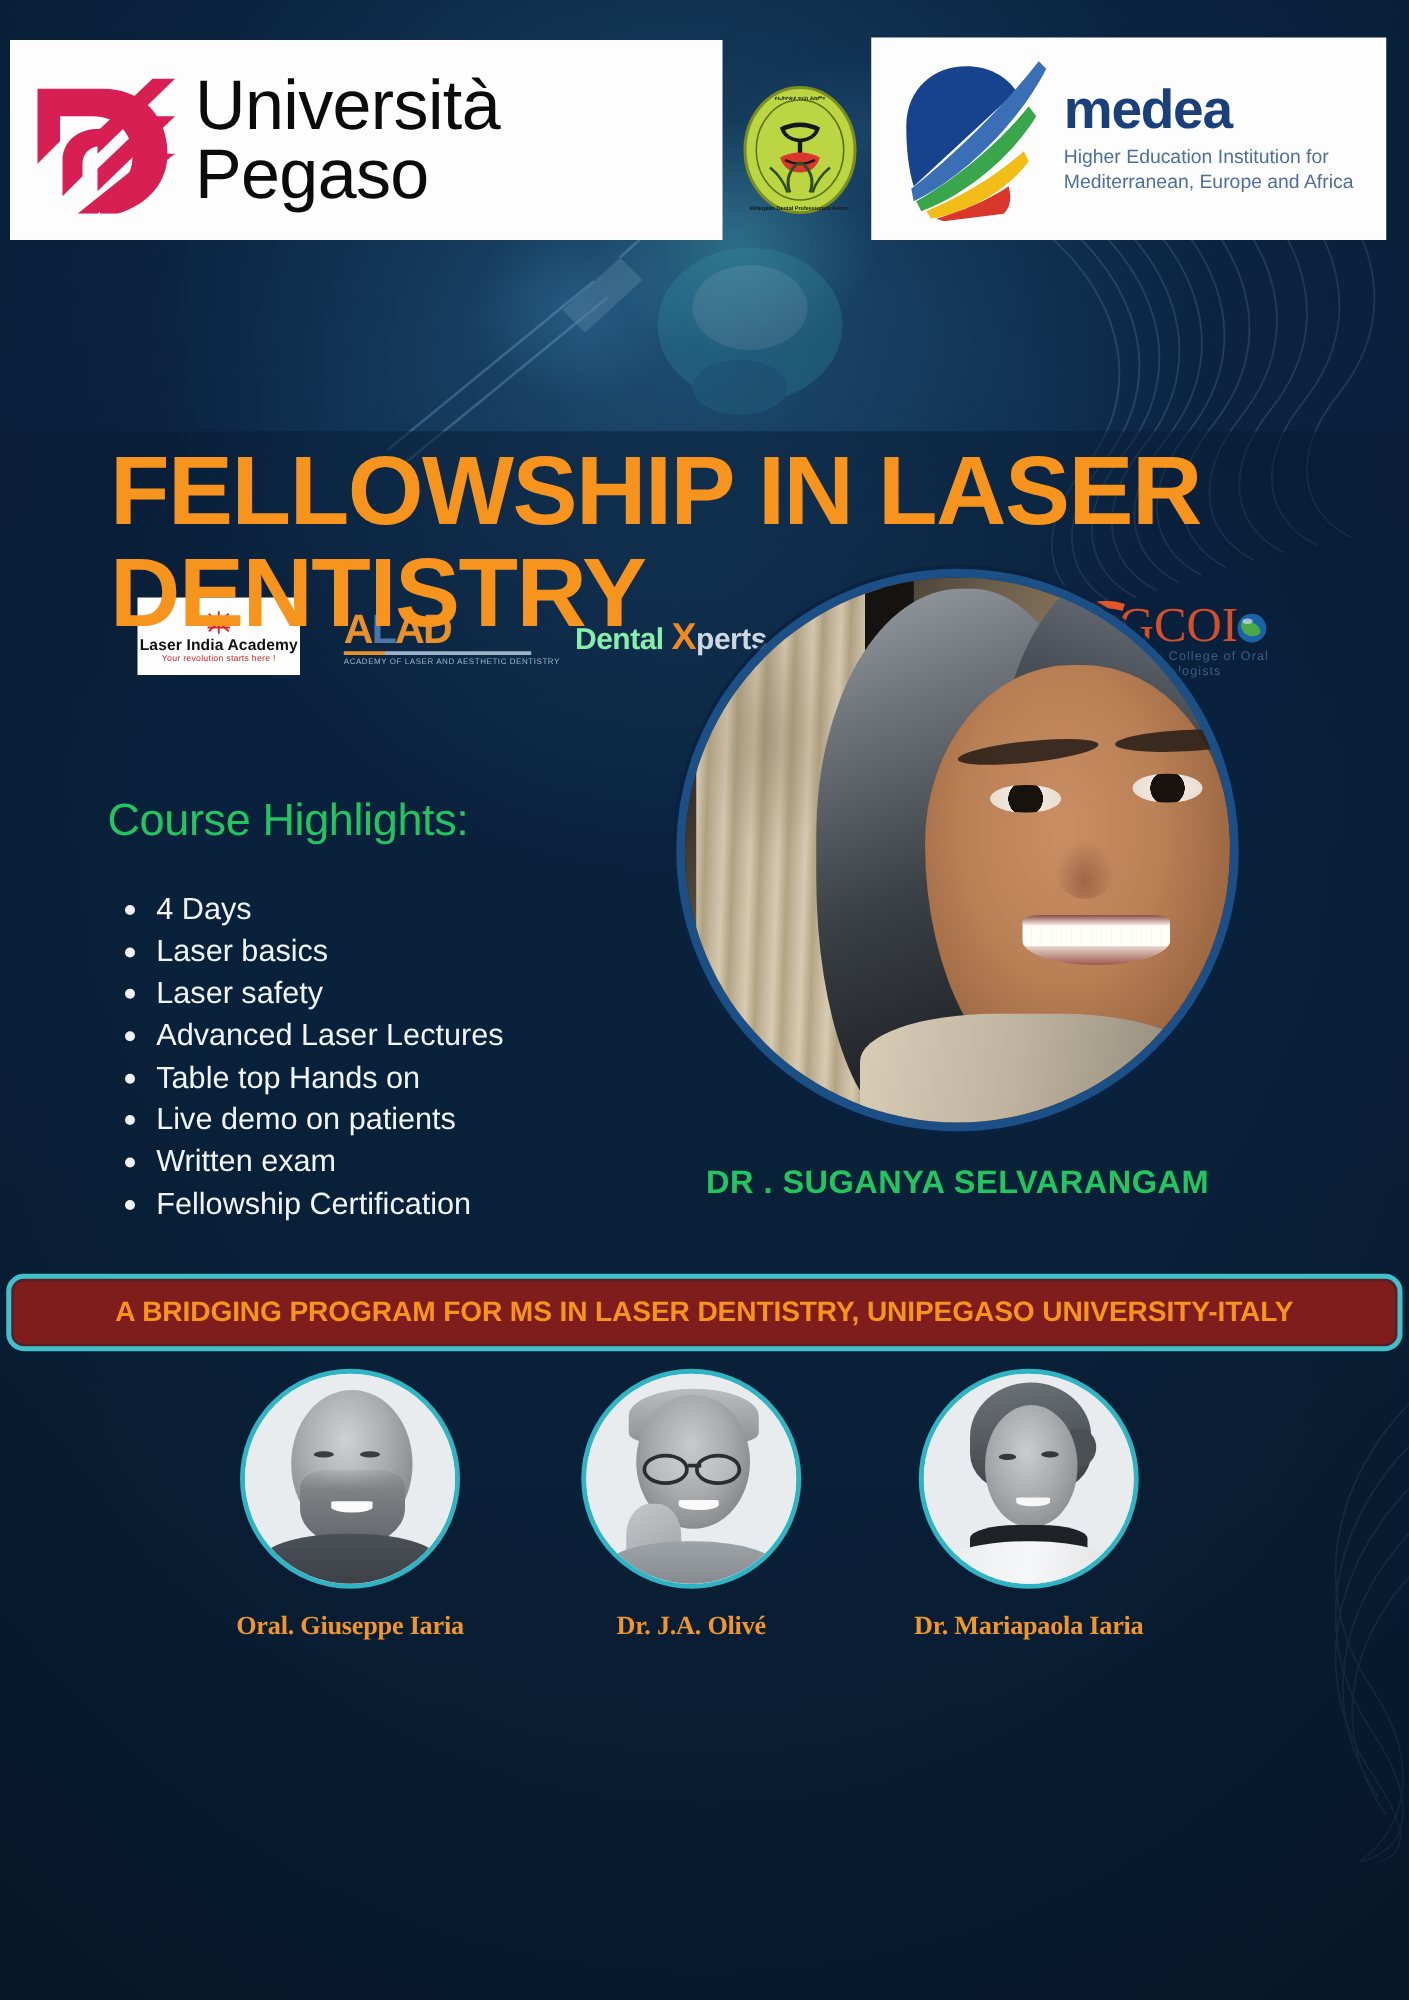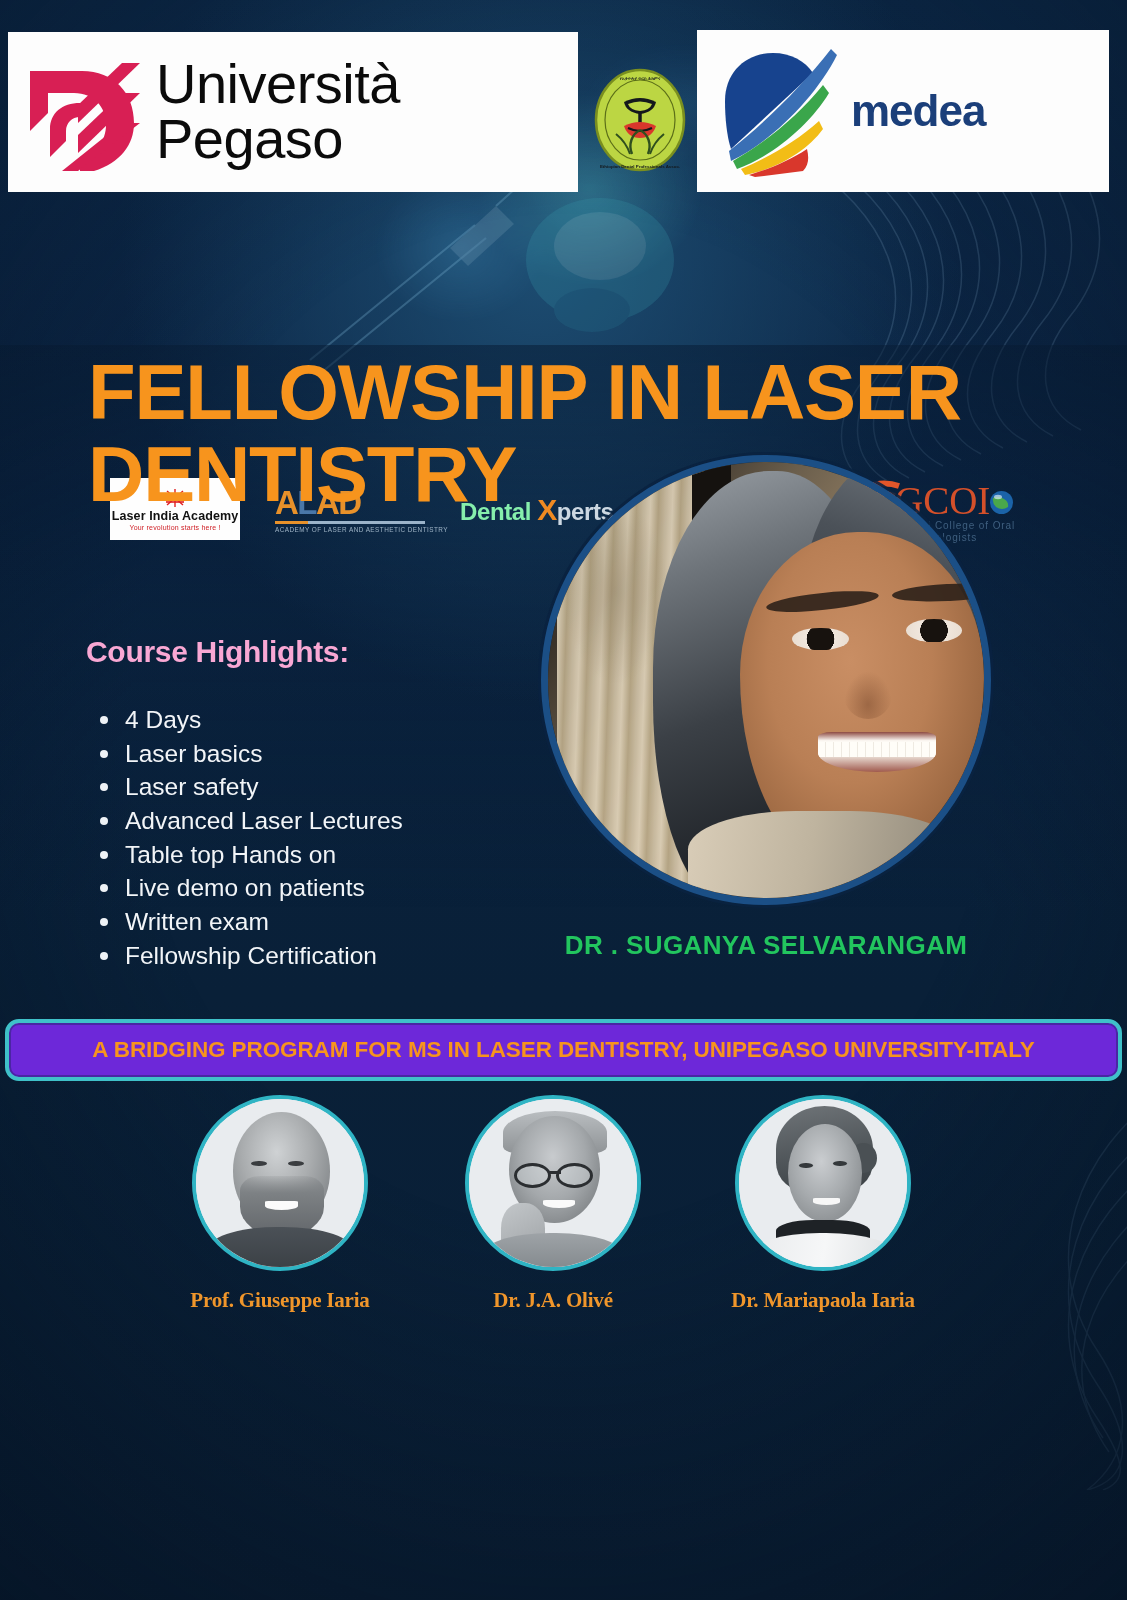--- a/index.html
+++ b/index.html
@@ -131,21 +131,21 @@
     position:absolute; left:88px; top:352px; width:985px;
     color:#f7941d;
     font-size:78px; font-weight:700;
     line-height:1.05;
     letter-spacing:-1.2px;
   }
 
   
   #highlights{ position:absolute; left:86px; top:635px; width:440px; }
   #highlights .hl-title{
-    color:#f9a8d4; font-size:30px; font-weight:700; letter-spacing:-.3px;
+    color:#22c55e; font-size:36px; font-weight:400; letter-spacing:-.3px;
   }
   #highlights ul{ list-style:none; margin-top:34px; }
   #highlights li{
     position:relative;
     color:#f2f5f8; font-size:24.5px; line-height:1.375; padding-left:39px;
     font-weight:300;
   }
   #highlights li::before{
     content:""; position:absolute; left:14px; top:13px;
     width:8px; height:8px; border-radius:50%; background:#eef2f6;
@@ -198,21 +198,21 @@
   #portrait-name{
     position:absolute; left:541px; top:930px; width:450px;
     text-align:center;
     color:#22c55e; font-size:26px; font-weight:700; letter-spacing:.4px;
   }
 
   
   #banner{
     position:absolute; left:5px; top:1019px; width:1117px; height:62px;
     border:4px solid #3fc1c9; border-radius:14px;
-    background:#6d28d9;
+    background:#7f1d1d;
     display:flex; align-items:center; justify-content:center;
     box-shadow:inset 0 0 0 2px rgba(10,34,64,.35);
   }
   #banner span{
     color:#f7941d; font-size:22.5px; font-weight:700; letter-spacing:-.1px; white-space:nowrap;
   }
 
   
   #faculty{ position:absolute; left:0; top:1095px; width:1127px; height:230px; }
   .fac{ position:absolute; width:190px; text-align:center; }
@@ -368,20 +368,21 @@
     <div class="logo-card" id="medea-card">
       <svg class="medea-mark" viewBox="0 0 128 132">
         <path d="M14 56 C 14 26 36 8 62 8 C 80 8 94 16 102 28 L20 104 C 16 92 14 74 14 56 Z" fill="#17438e"></path>
         <path d="M120 4 C 92 40 54 78 18 106 L20 116 C 62 96 106 50 126 10 Z" fill="#3a6fb5"></path>
         <path d="M112 40 C 88 70 54 98 22 116 L26 124 C 64 110 100 78 118 48 Z" fill="#3aa64b"></path>
         <path d="M108 76 C 86 96 58 112 30 124 L34 130 C 66 124 96 106 112 84 Z" fill="#f2bd16"></path>
         <path d="M96 104 C 78 116 58 124 38 130 L44 132 L92 126 C 98 120 98 112 96 104 Z" fill="#d9372c"></path>
       </svg>
       <div class="medea-text">
         <div class="medea-name">medea</div>
+        <div class="medea-sub">Higher Education Institution for Mediterranean, Europe and Africa</div>
       </div>
     </div>
   </div>
 
   <div class="sponsor-strip">
 
     <div id="lia-card">
       <svg class="lia-star" viewBox="0 0 26 20">
         <g stroke="#e02020" stroke-width="1.4">
           <path d="M13 1 L13 19"></path>
@@ -481,21 +482,21 @@
       <div class="fac-ring">
         <div class="hs">
           <div class="hs-head f1-head"></div>
           <div class="f1-beard"></div>
           <div class="f1-eye" style="left:33%;top:37%"></div>
           <div class="f1-eye" style="left:55%;top:37%"></div>
           <div class="f1-smile"></div>
           <div class="hs-body f1-body"></div>
         </div>
       </div>
-      <div class="fac-name">Prof. Giuseppe Iaria</div>
+      <div class="fac-name">Oral. Giuseppe Iaria</div>
     </div>
 
     <div class="fac">
       <div class="fac-ring">
         <div class="hs">
           <div class="f2-hair"></div>
           <div class="hs-head f2-head"></div>
           <div class="f2-glass" style="left:27%"></div>
           <div class="f2-glass" style="left:52%"></div>
           <div class="f2-bridge"></div>

